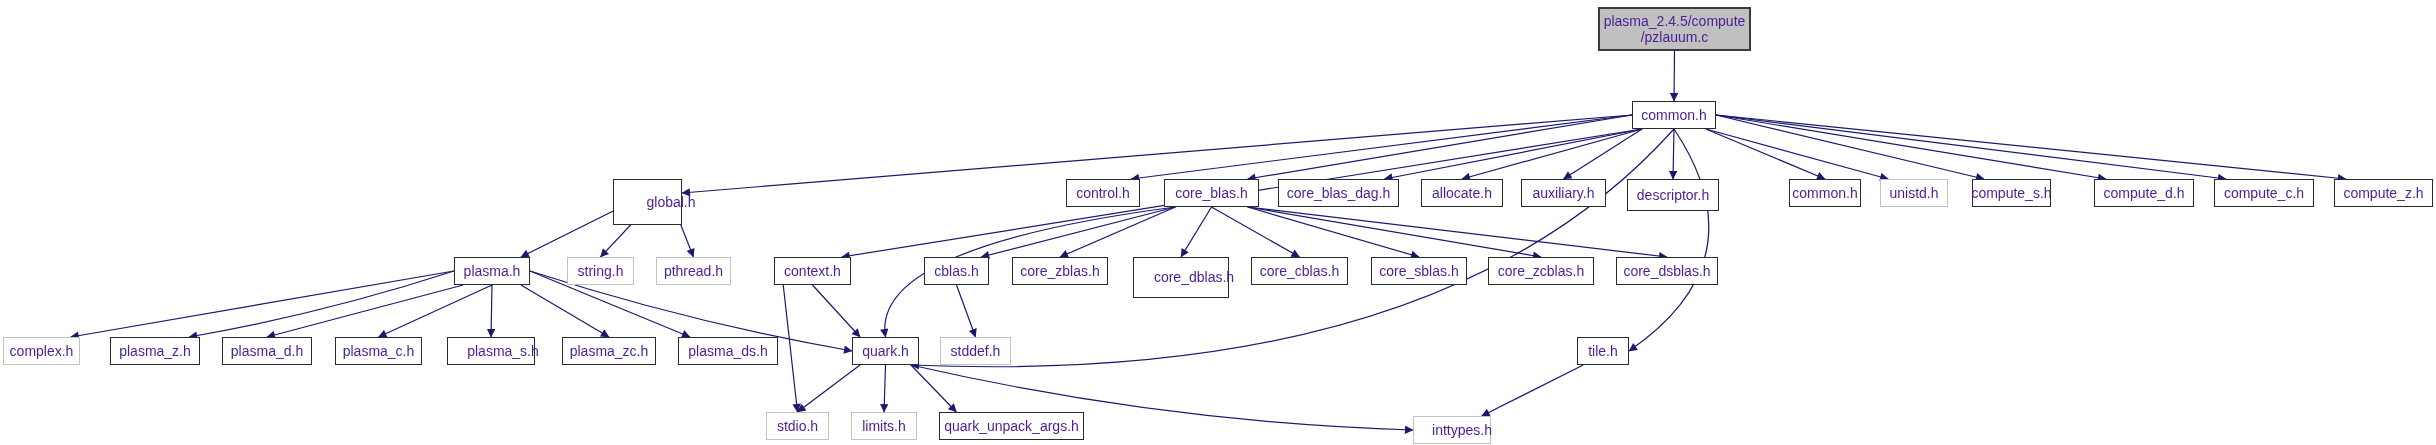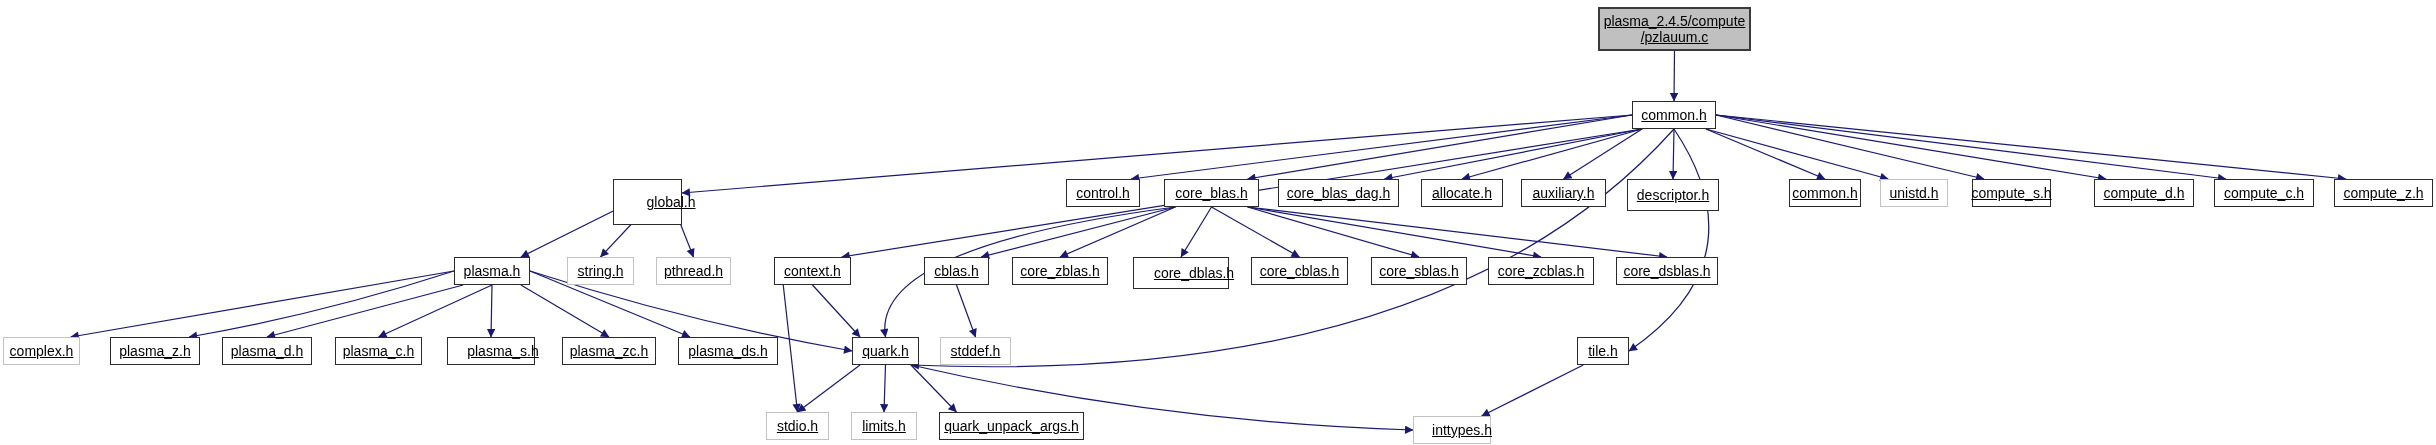--- a/index.html
+++ b/index.html
@@ -9,28 +9,27 @@
     font-family:"Liberation Sans","DejaVu Sans",sans-serif;
     background:#ffffff;
     overflow:hidden;
   }
   #edges{position:absolute;left:0;top:0;width:2436px;height:445px;}
   .node{
     position:absolute;
     box-sizing:border-box;
     background:#ffffff;
     border:1px solid #2b2b2b;
-    color:#000000;
+    color:#4c1d95;
     font-size:14px;
     line-height:1.15;
     display:flex;align-items:center;justify-content:center;
     text-align:center;
     white-space:pre-line;
     cursor:pointer;
-    text-decoration:underline;
   }
   .node.external{border-color:#c2c2c2;cursor:default;}
   .node.main{
     background:#c0c0c0;
     border:2px solid #3a3a3a;
     font-weight:normal;
     cursor:default;
   }
   .edge{fill:none;stroke:#191970;stroke-width:1.2px;}
 </style>
@@ -105,21 +104,21 @@
     <div class="node internal" style="left: 1972px; top: 179px; width: 79px; height: 28px;">compute_s.h</div>
     <div class="node internal" style="left: 2094px; top: 179px; width: 100px; height: 28px;">compute_d.h</div>
     <div class="node internal" style="left: 2214px; top: 179px; width: 100px; height: 28px;">compute_c.h</div>
     <div class="node internal" style="left: 2334px; top: 179px; width: 99px; height: 28px;">compute_z.h</div>
     <div class="node internal" style="left: 454px; top: 257px; width: 76px; height: 28px;">plasma.h</div>
     <div class="node external" style="left: 567px; top: 257px; width: 67px; height: 28px;">string.h</div>
     <div class="node external" style="left: 656px; top: 257px; width: 75px; height: 28px;">pthread.h</div>
     <div class="node internal" style="left: 774px; top: 257px; width: 77px; height: 28px;">context.h</div>
     <div class="node internal" style="left: 924px; top: 257px; width: 65px; height: 28px;">cblas.h</div>
     <div class="node internal" style="left: 1012px; top: 257px; width: 96px; height: 28px;">core_zblas.h</div>
-    <div class="node internal" style="left: 1133px; top: 257px; width: 96px; height: 32px; padding-left: 26px;">core_dblas.h</div>
+    <div class="node internal" style="left: 1133px; top: 257px; width: 96px; height: 41px; padding-left: 26px;">core_dblas.h</div>
     <div class="node internal" style="left: 1251px; top: 257px; width: 97px; height: 28px;">core_cblas.h</div>
     <div class="node internal" style="left: 1371px; top: 257px; width: 96px; height: 28px;">core_sblas.h</div>
     <div class="node internal" style="left: 1488px; top: 257px; width: 106px; height: 28px;">core_zcblas.h</div>
     <div class="node internal" style="left: 1616px; top: 257px; width: 102px; height: 28px;">core_dsblas.h</div>
     <div class="node external" style="left: 3px; top: 337px; width: 77px; height: 28px;">complex.h</div>
     <div class="node internal" style="left: 110px; top: 337px; width: 90px; height: 28px;">plasma_z.h</div>
     <div class="node internal" style="left: 222px; top: 337px; width: 90px; height: 28px;">plasma_d.h</div>
     <div class="node internal" style="left: 335px; top: 337px; width: 87px; height: 28px;">plasma_c.h</div>
     <div class="node internal" style="left: 447px; top: 337px; width: 88px; height: 28px; padding-left: 24px;">plasma_s.h</div>
     <div class="node internal" style="left: 562px; top: 337px; width: 94px; height: 28px;">plasma_zc.h</div>

